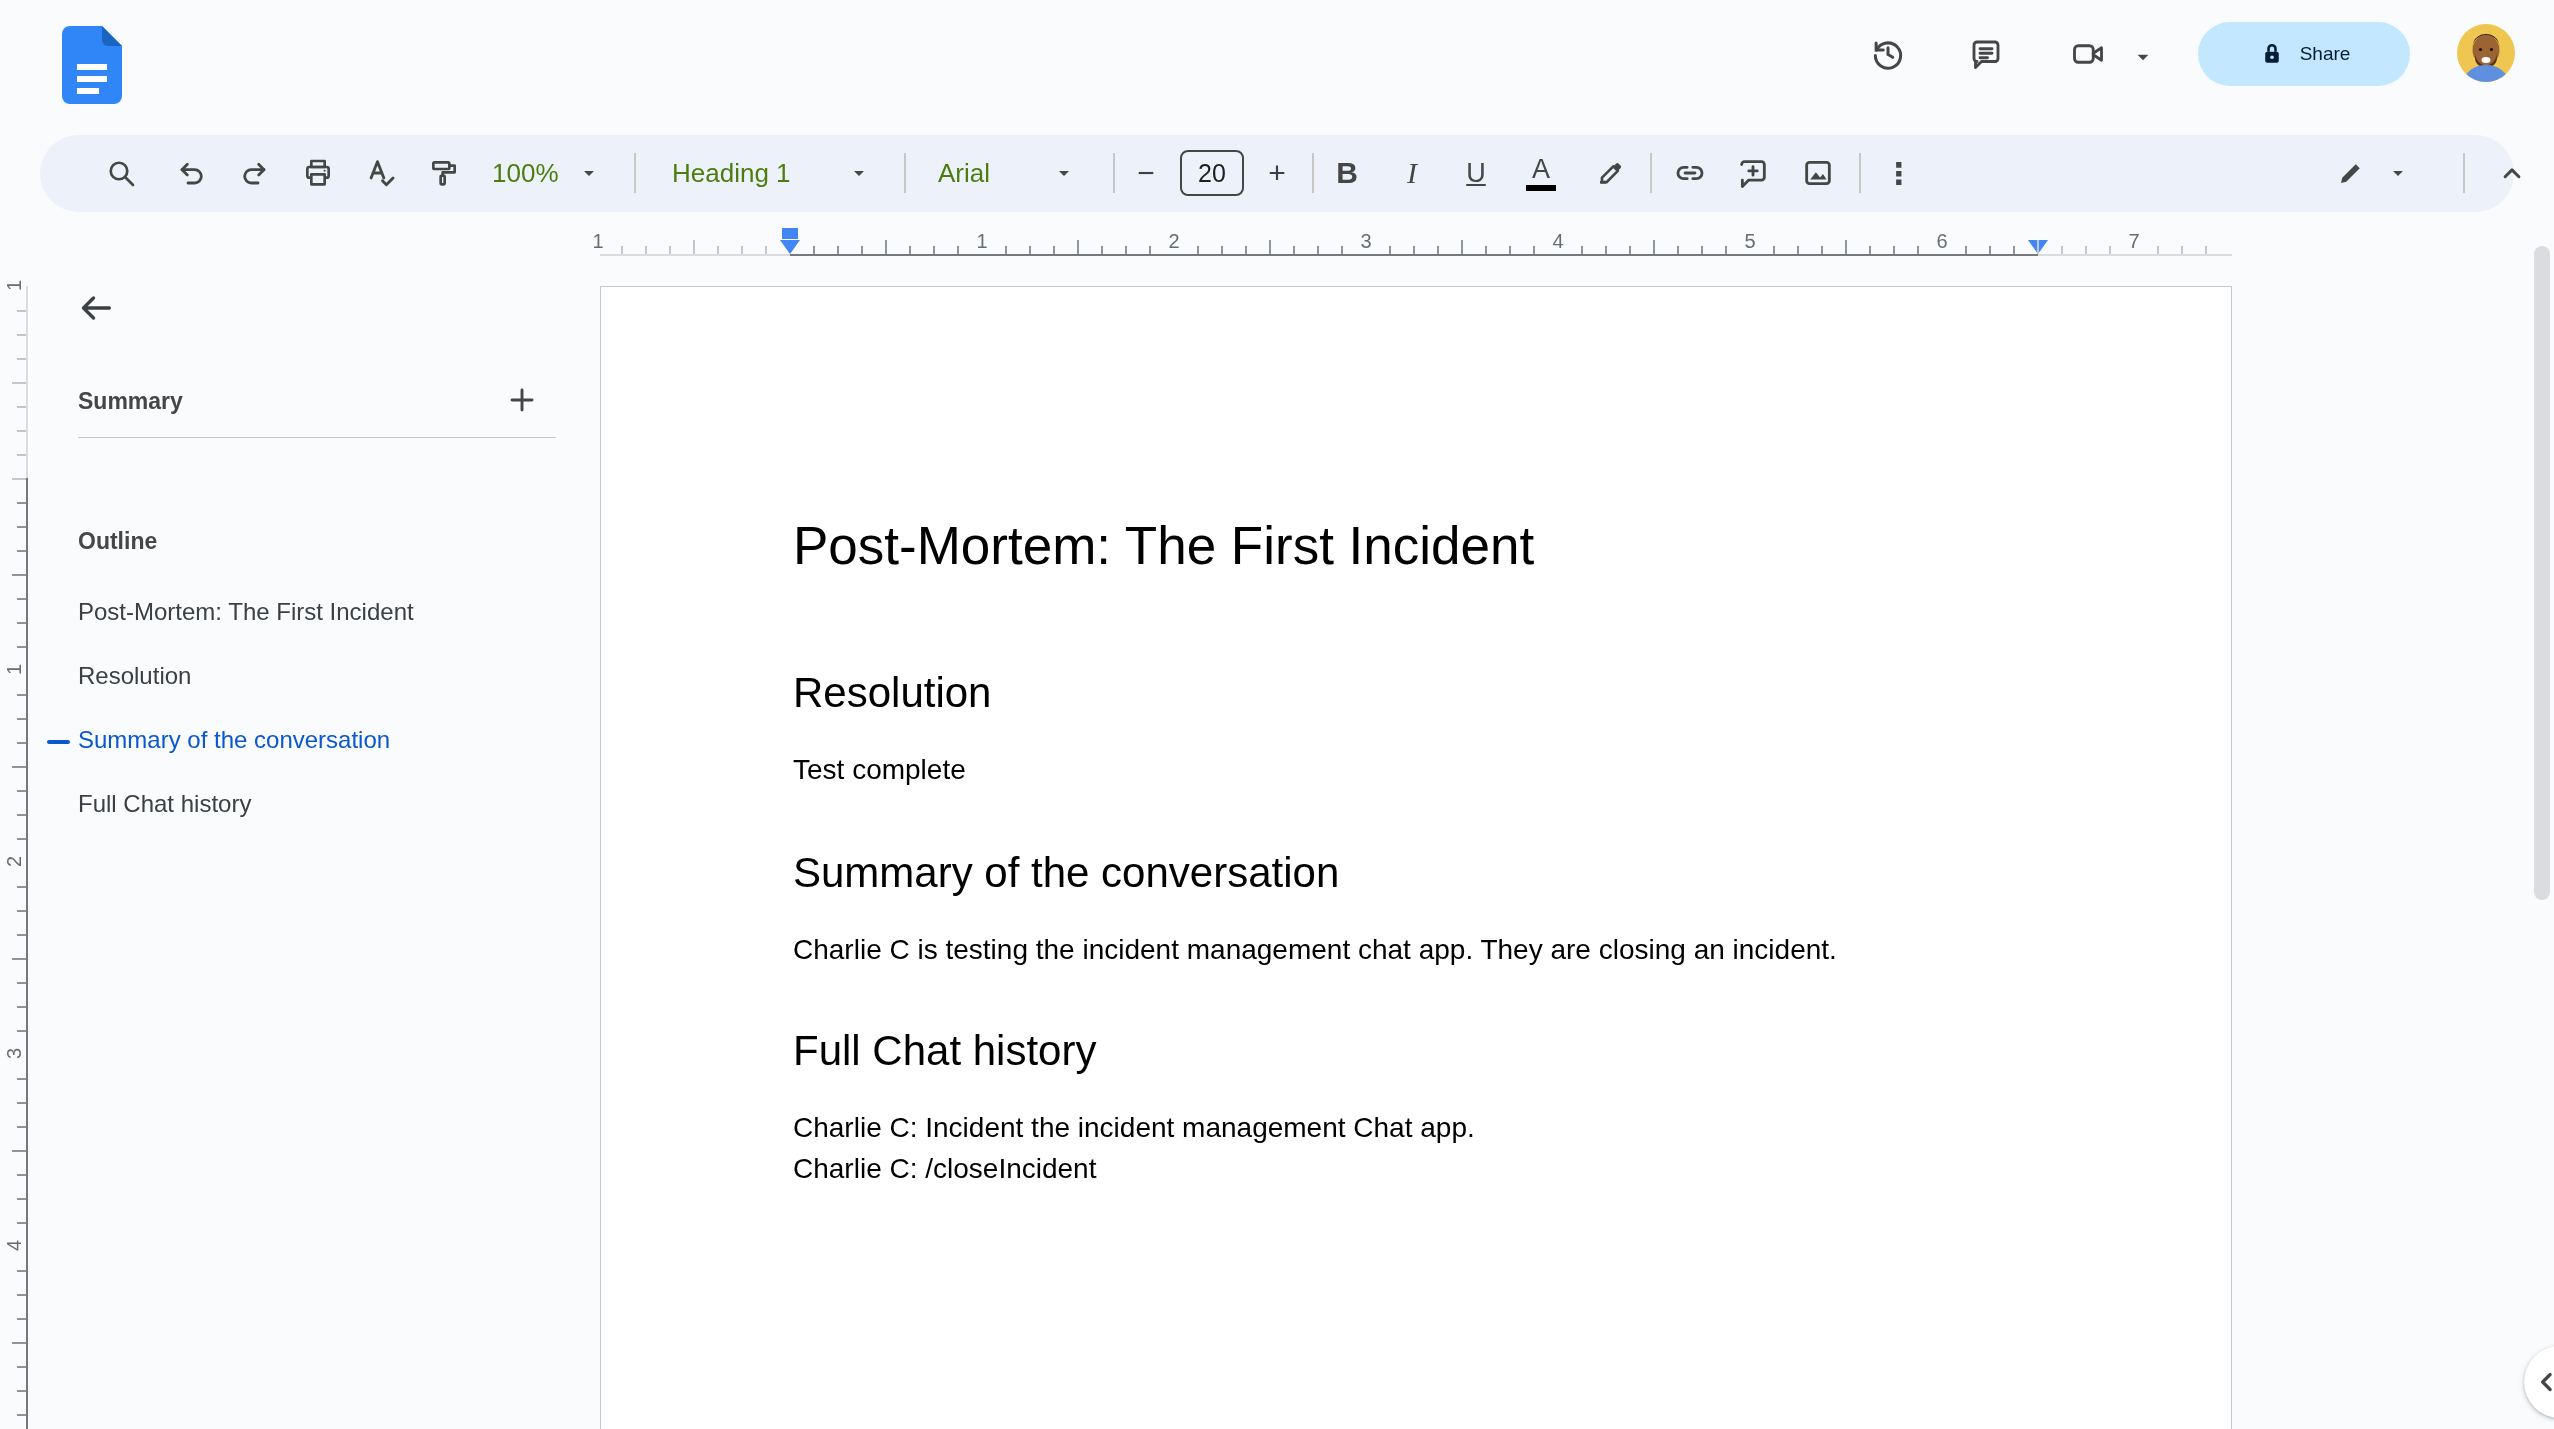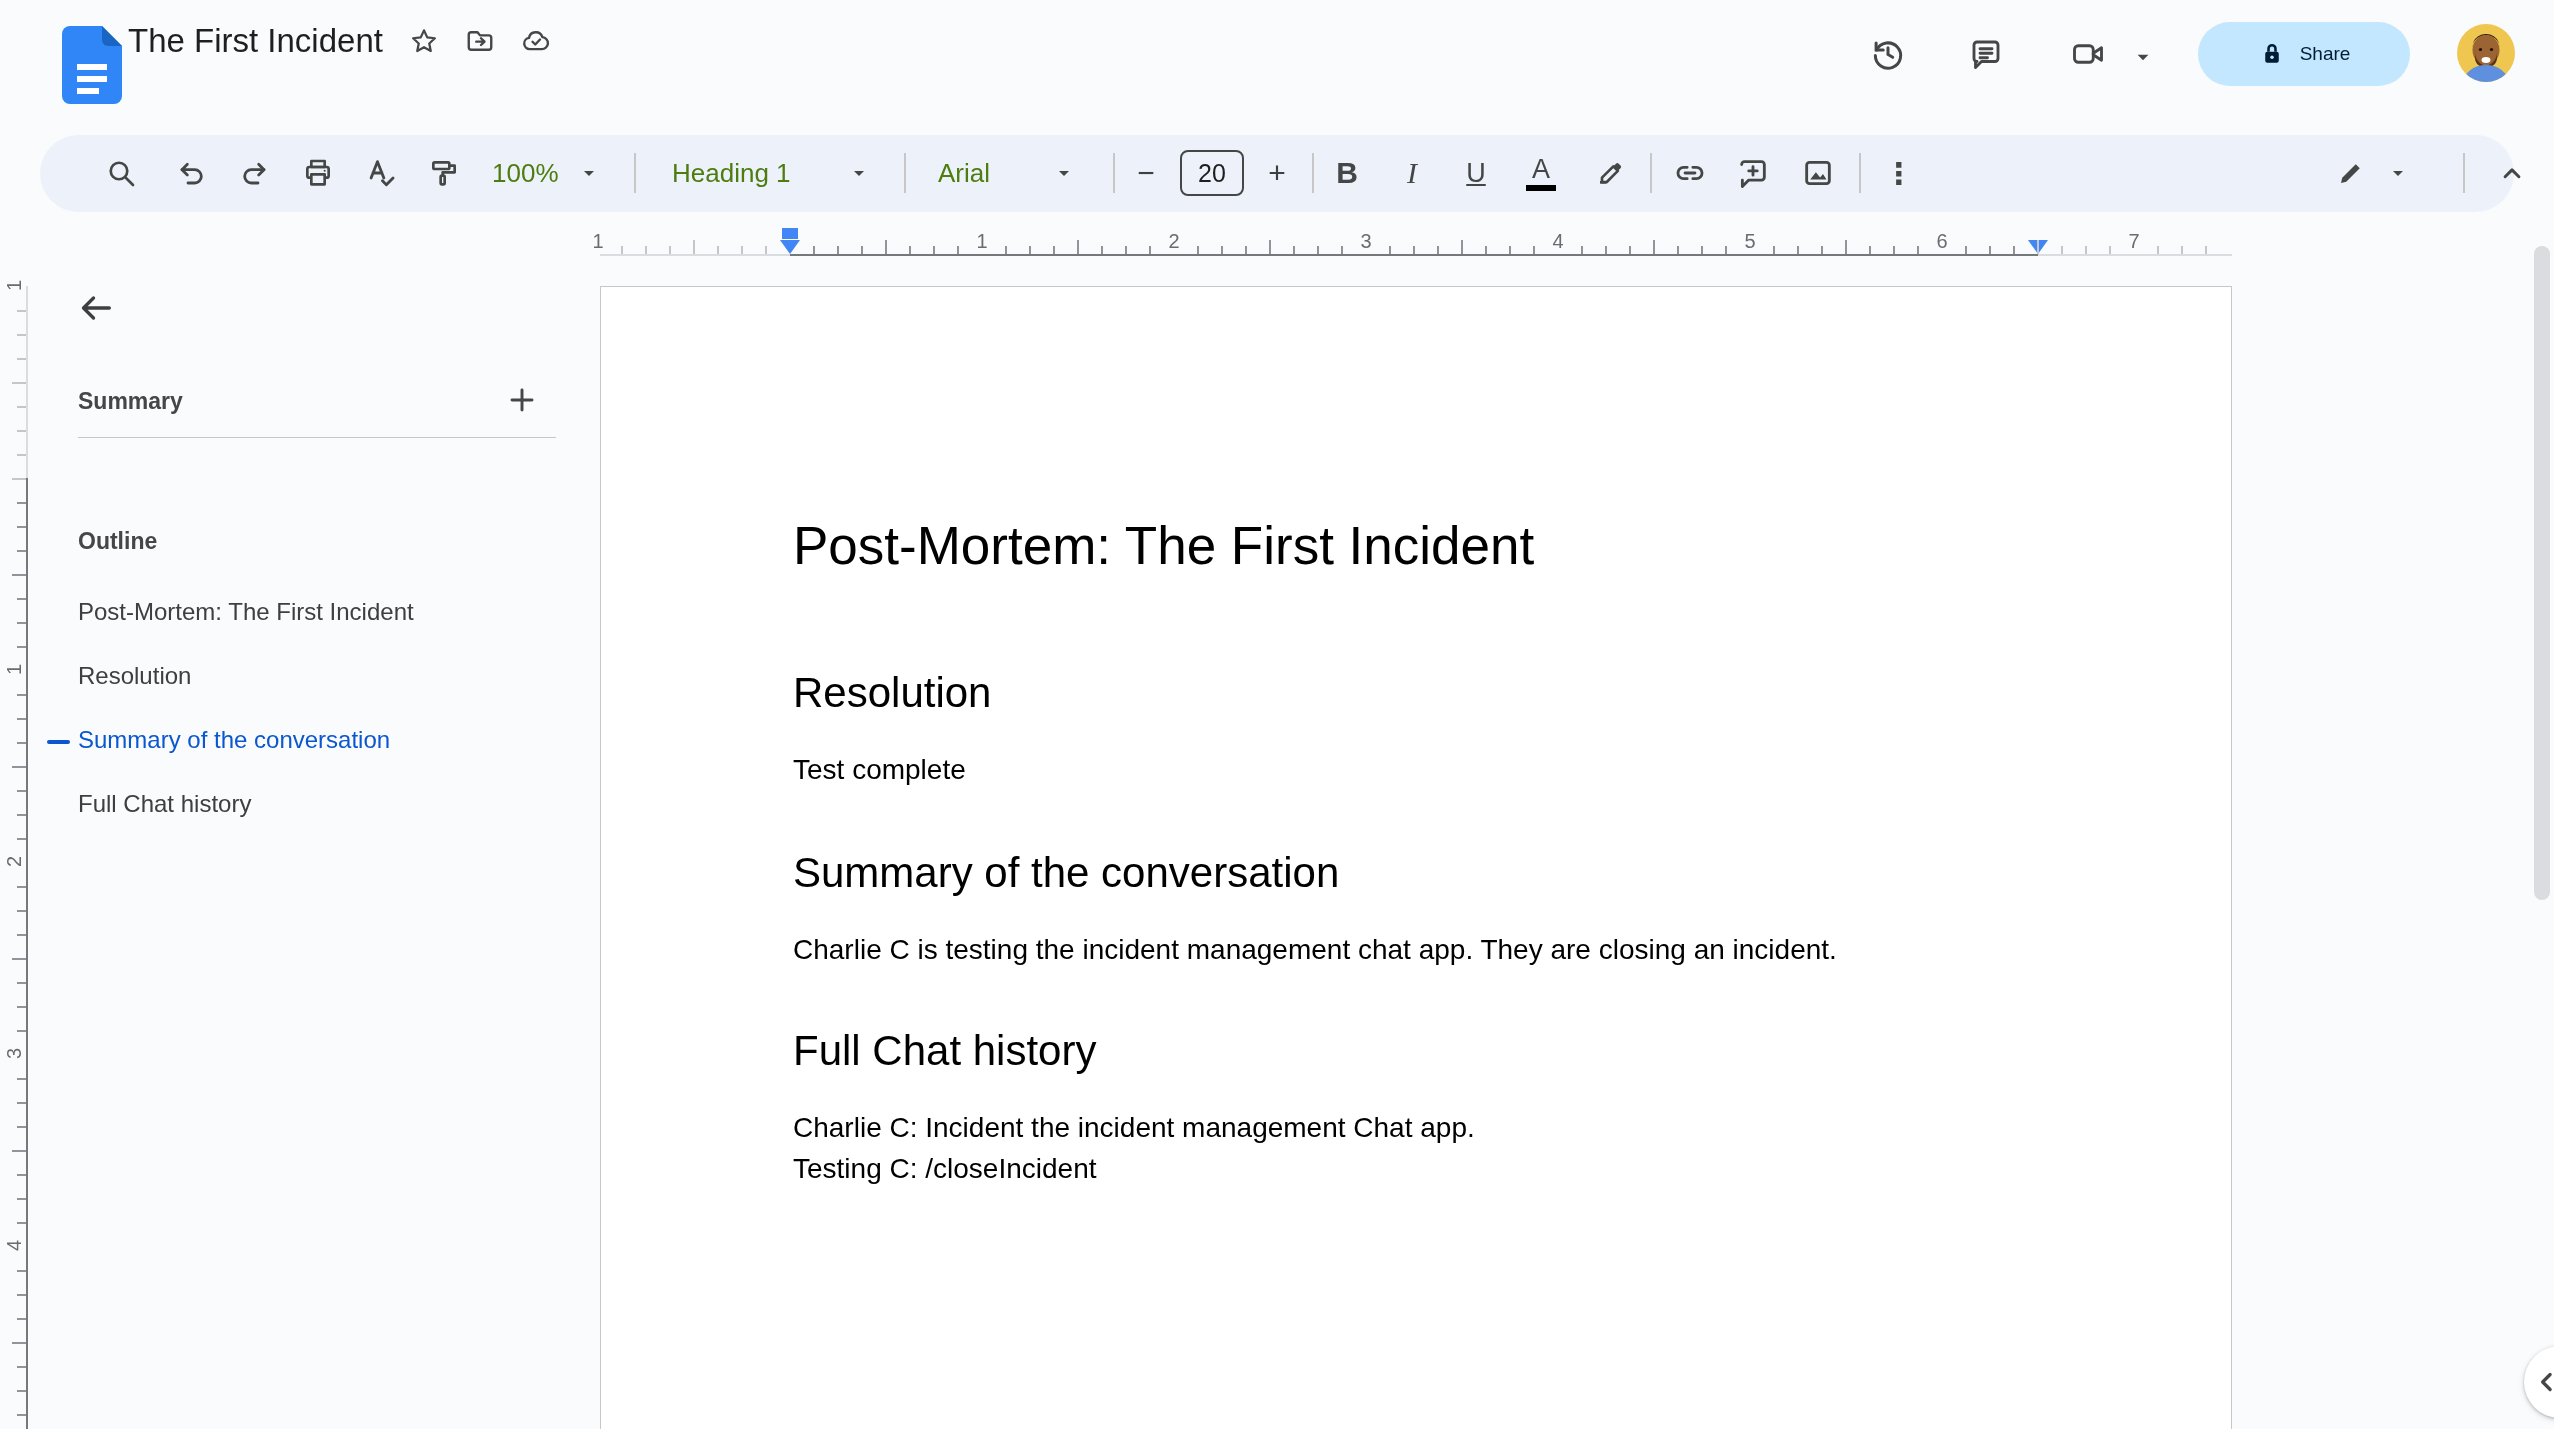--- a/index.html
+++ b/index.html
@@ -83,40 +83,20 @@
   <div class="docs-logo">
     <svg width="60" height="78" viewBox="0 0 60 78">
       <path d="M8 0 h32 l20 20 v50 a8 8 0 0 1 -8 8 H8 a8 8 0 0 1 -8 -8 V8 a8 8 0 0 1 8 -8 z" fill="#3086f6"></path>
       <path d="M40 0 l20 20 H46 a6 6 0 0 1 -6 -6 z" fill="#1a65c2"></path>
       <rect x="15" y="38" width="30" height="6" fill="#ffffff"></rect>
       <rect x="15" y="50" width="30" height="6" fill="#ffffff"></rect>
       <rect x="15" y="62" width="22" height="6" fill="#ffffff"></rect>
     </svg>
   </div>
 
-  <div class="doc-title-row">
-    <span class="doc-title">The First Incident</span>
-    <span class="title-icon">
-      <svg width="30" height="30" viewBox="0 0 24 24" fill="none" stroke="#444746" stroke-width="1.8" stroke-linejoin="round">
-        <path d="M12 3.5 l2.6 5.6 6.1.7 -4.5 4.2 1.2 6 -5.4-3 -5.4 3 1.2-6 -4.5-4.2 6.1-.7 z"></path>
-      </svg>
-    </span>
-    <span class="title-icon">
-      <svg width="30" height="30" viewBox="0 0 24 24" fill="none" stroke="#444746" stroke-width="1.9" stroke-linejoin="round">
-        <path d="M3 7 a2 2 0 0 1 2-2 h5 l2 2.5 h7 a2 2 0 0 1 2 2 V17 a2 2 0 0 1 -2 2 H5 a2 2 0 0 1 -2-2 z"></path>
-        <path d="M9 12.5 h6 M12.8 9.8 l2.8 2.7 -2.8 2.7" stroke-linecap="round"></path>
-      </svg>
-    </span>
-    <span class="title-icon">
-      <svg width="32" height="32" viewBox="0 0 24 24" fill="none" stroke="#444746" stroke-width="1.9" stroke-linejoin="round" stroke-linecap="round">
-        <path d="M7 18.5 a4.5 4.5 0 0 1 -.6-8.95 5.5 5.5 0 0 1 10.7-.6 4.6 4.6 0 0 1 -.7 9.55 z"></path>
-        <path d="M9.2 12.6 l2.2 2.2 3.8-4"></path>
-      </svg>
-    </span>
-  </div>
 
 
   <div class="hdr-btn" style="left:1860px;">
     <svg width="38" height="38" viewBox="0 0 24 24" fill="none" stroke="#444746" stroke-width="1.9" stroke-linecap="round">
       <path d="M4.5 5 v4.5 H9"></path>
       <path d="M4.8 9.5 a8 8 0 1 1 -.8 3.5"></path>
       <path d="M12 8 v4.3 l3 1.8"></path>
     </svg>
   </div>
 
@@ -464,21 +444,21 @@
   <h1 class="doc-h1" style="top:228px;">Post-Mortem: The First Incident</h1>
 
   <h2 class="doc-h2" style="top:382px;">Resolution</h2>
   <p class="doc-p" style="top:462px;">Test complete</p>
 
   <h2 class="doc-h2" style="top:562px;">Summary of the conversation</h2>
   <p class="doc-p" style="top:642px;">Charlie C is testing the incident management chat app. They are closing an incident.</p>
 
   <h2 class="doc-h2" style="top:740px;">Full Chat history</h2>
   <p class="doc-p" style="top:820px;">Charlie C: Incident the incident management Chat app.</p>
-  <p class="doc-p" style="top:861px;">Testing C: /closeIncident</p>
+  <p class="doc-p" style="top:861px;">Charlie C: /closeIncident</p>
 </div>
 
 <div class="scroll-thumb"></div>
 
 <button class="collapse-fab">
   <svg width="30" height="30" viewBox="0 0 24 24" fill="none" stroke="#444746" stroke-width="2.6" stroke-linecap="round" stroke-linejoin="round" style="margin-left:8px;">
     <path d="M14.5 6 L8.5 12 l6 6"></path>
   </svg>
 </button>
 

